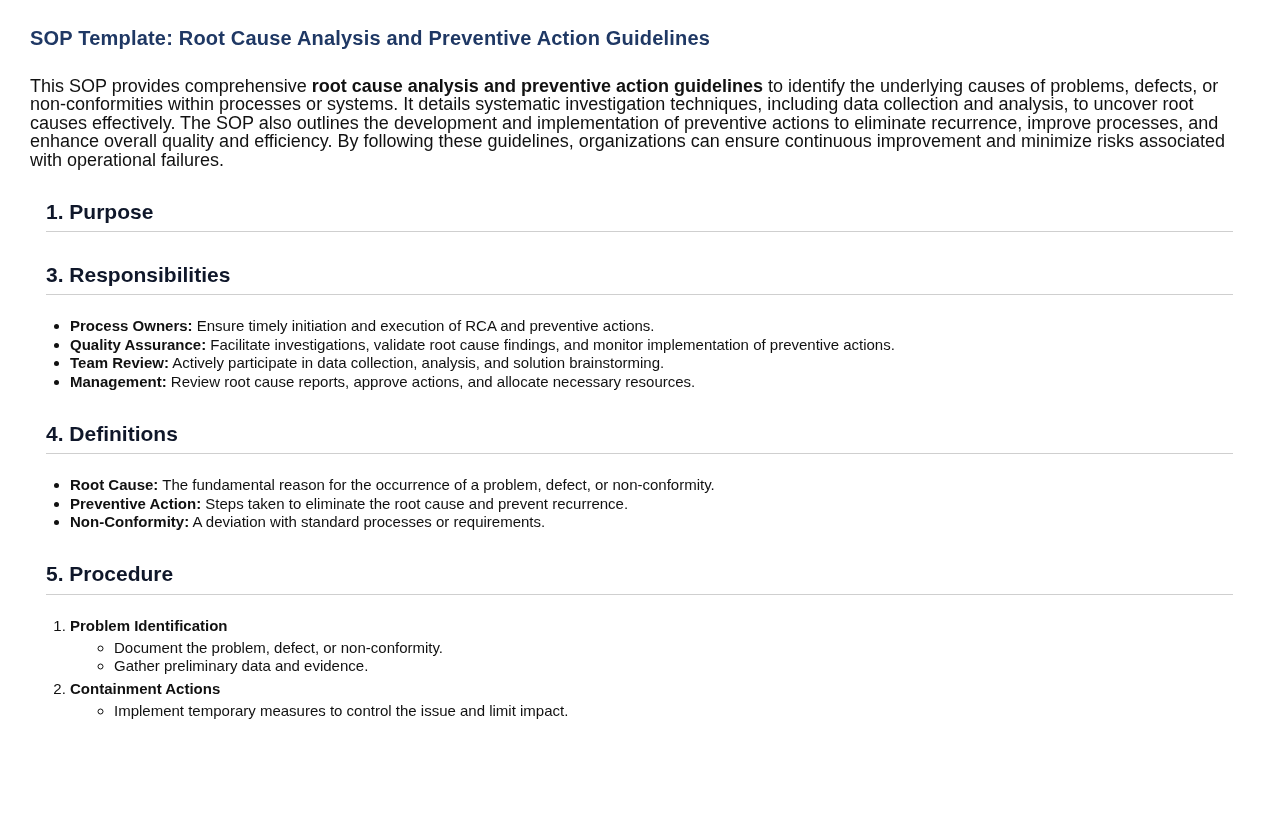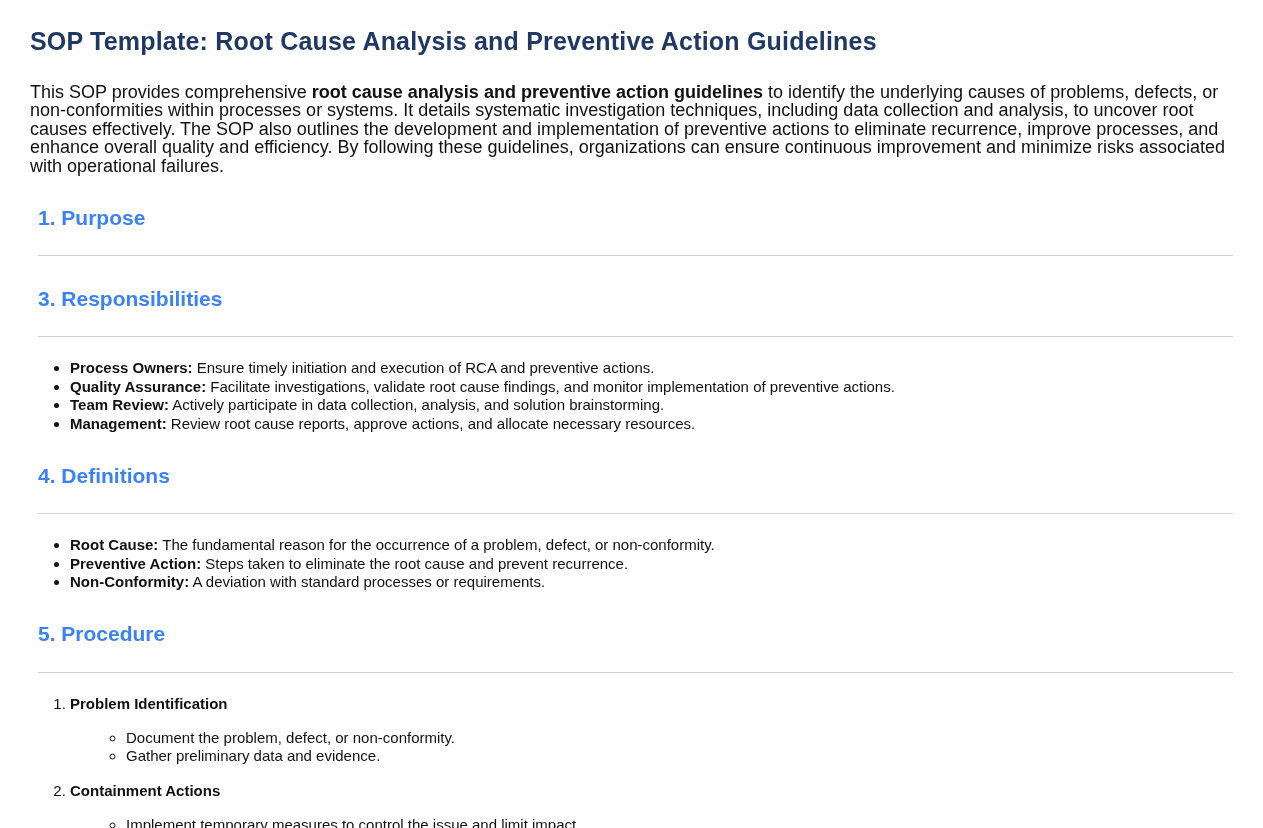--- a/index.html
+++ b/index.html
@@ -13,57 +13,57 @@
     height: 828px;
     overflow: hidden;
     font-family: "Liberation Sans", "DejaVu Sans", sans-serif;
     color: #111111;
   }
   .doc {
     padding: 0 30px;
   }
   h1.doc-title {
     margin: 26px 0 27px 0;
-    font-size: 25px;
+    font-size: 20px;
     line-height: 1.2;
     font-weight: bold;
     color: #1f3864;
     letter-spacing: 0.2px;
   }
   p {
     margin: 0 0 16px 0;
     font-size: 18px;
     line-height: 18.4px;
   }
   h2.section-heading {
-    margin: 30px 0 22px 8px;
-    padding-bottom: 25px;
+    margin: 30px 0 22px 16px;
+    padding-bottom: 7px;
     font-size: 21px;
     line-height: 1.2;
     font-weight: bold;
-    color: #3b82f6;
+    color: #0f172a;
     border-bottom: 1px solid #cfcfcf;
   }
   ul.term-list {
     margin: 20px 0 16px 0;
     padding-left: 40px;
     list-style: disc;
   }
   ul.term-list li,
   ol.steps li {
     font-size: 15px;
     line-height: 18.4px;
   }
   ol.steps {
     margin: 22px 0 16px 0;
     padding-left: 40px;
     list-style: decimal;
   }
   ol.steps > li > ul.substeps {
-    margin: 16px;
+    margin: 4px;
     padding-left: 40px;
     list-style: circle;
   }
   strong { font-weight: bold; }
 </style>
 </head>
 <body>
 
 <main class="doc">
 

